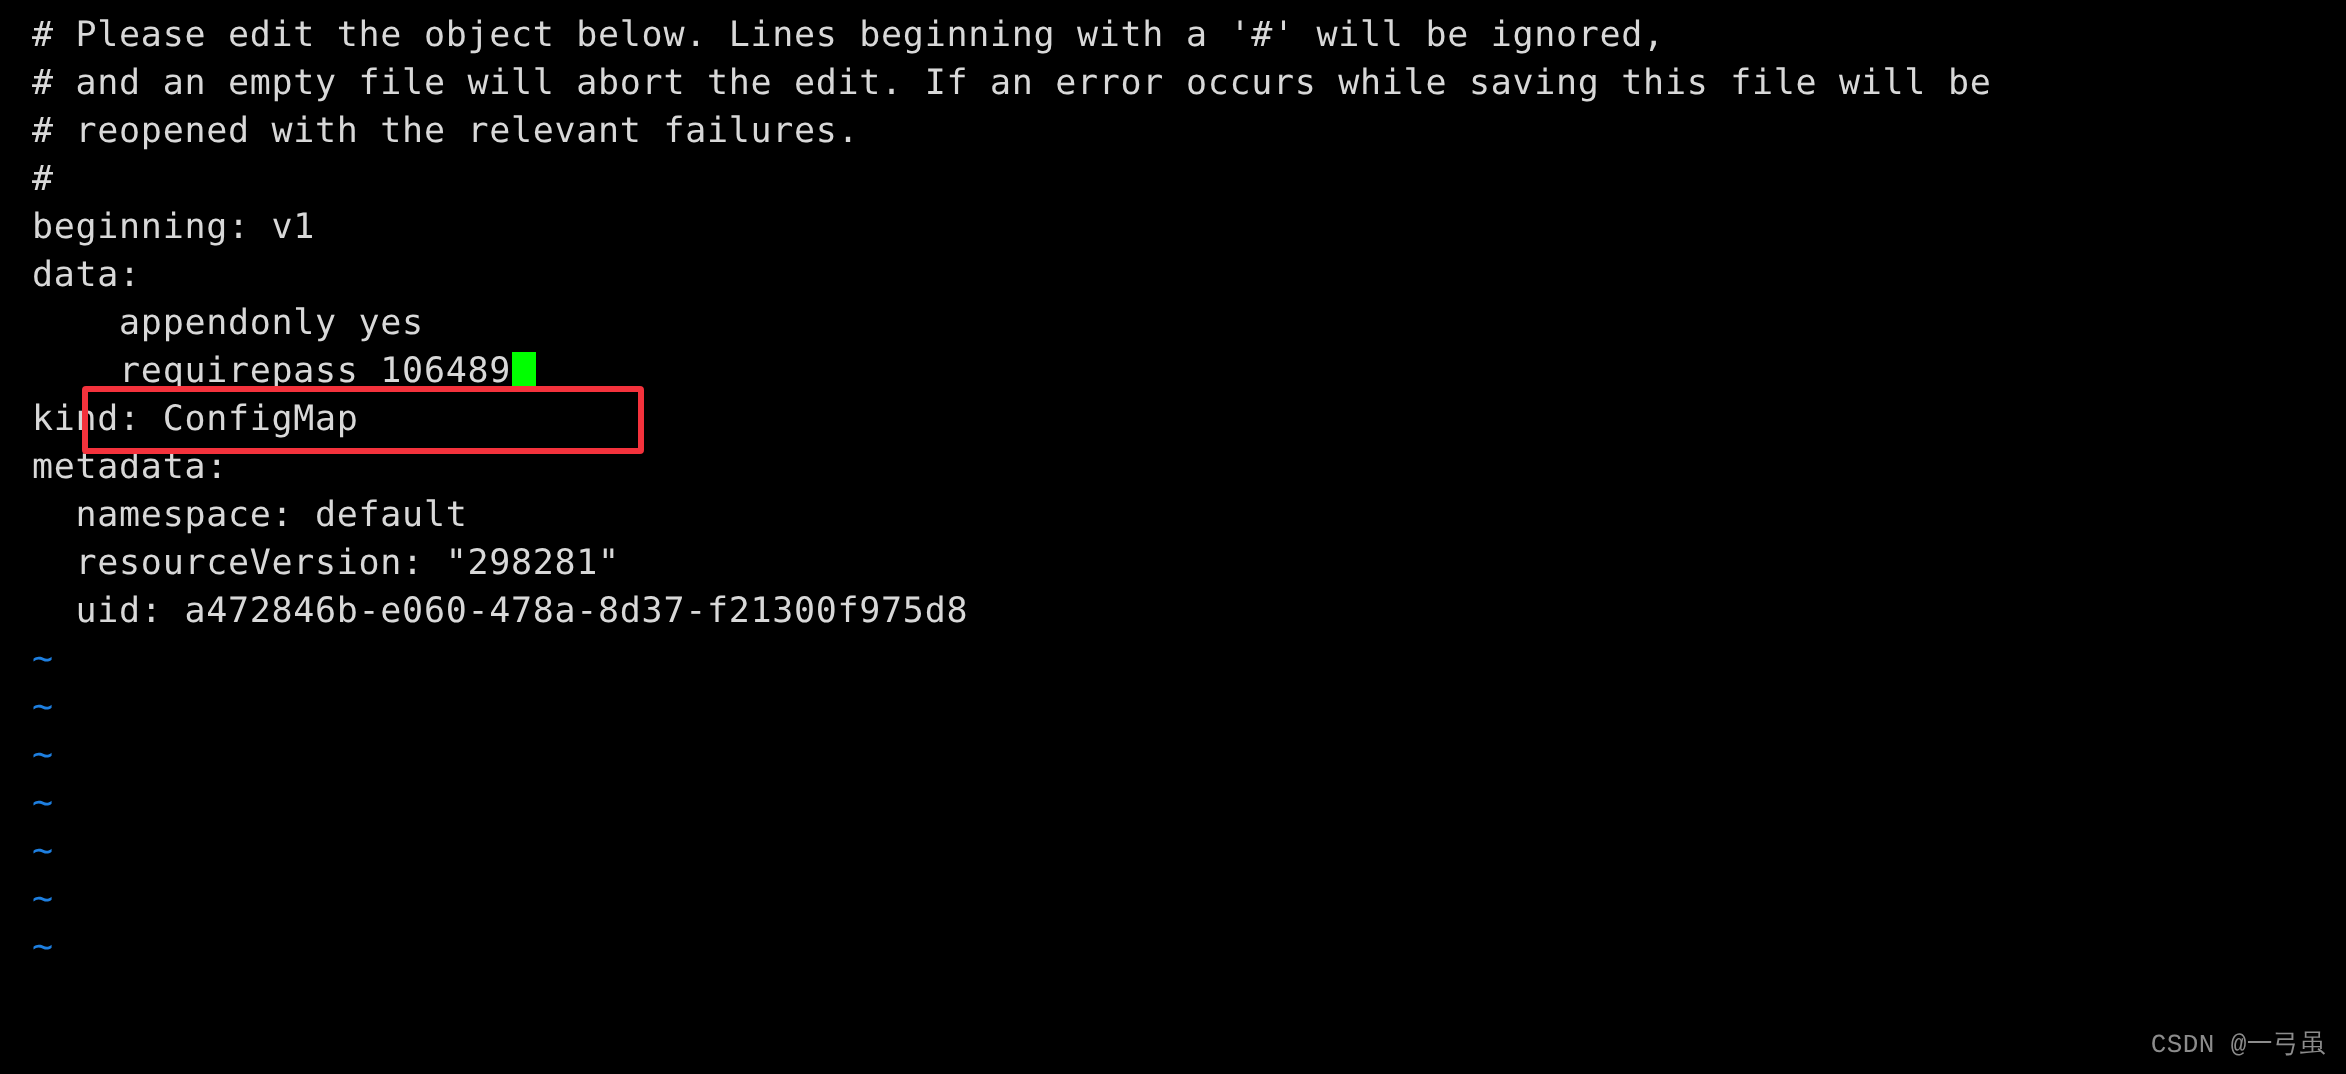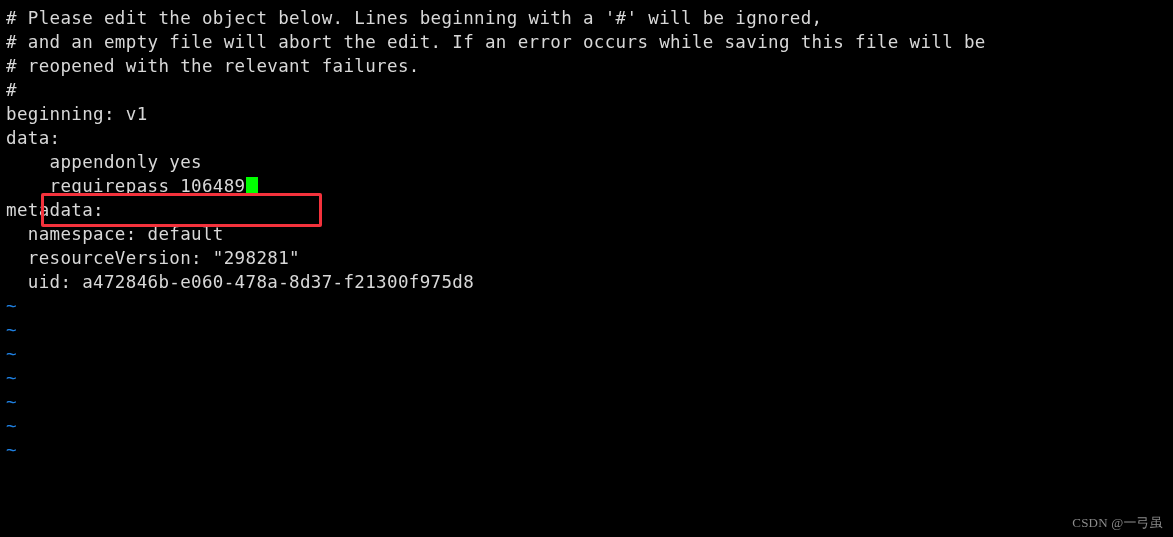--- a/index.html
+++ b/index.html
@@ -22,21 +22,21 @@
   .buffer {
     position: absolute;
     left: 0;
     top: 6px;
     width: 1173px;
   }
   .line {
     height: 24px;
     white-space: pre;
     color: #d8d8d8;
-    padding-left: 6px;
+    padding-left: 16px;
     box-sizing: border-box;
   }
   .line.tilde {
     color: #1e7fe0;
   }
   .cursor-block {
     display: inline-block;
     width: 12px;
     height: 19px;
     background: #00ff00;
@@ -51,21 +51,21 @@
     border: 3px solid #f4323c;
     border-radius: 2px;
     box-sizing: border-box;
     pointer-events: none;
   }
   #watermark {
     position: absolute;
     right: 10px;
     top: 511px;
     color: #8c8c8c;
-    font-family: Liberation Serif, serif;
+    font-family: Liberation Mono, monospace;
     font-size: 13px;
     letter-spacing: 0.2px;
     white-space: nowrap;
   }
 </style>
 </head>
 <body>
 
 <div id="terminal">
 
@@ -75,20 +75,21 @@
     <div class="line"># and an empty file will abort the edit. If an error occurs while saving this file will be</div>
     <div class="line"># reopened with the relevant failures.</div>
     <div class="line">#</div>
 
     <div class="line">beginning: v1</div>
     <div class="line">data:</div>
     <div class="line">    appendonly yes</div>
 
     <div class="line"><span>    requirepass 106489</span><span class="cursor-block"></span></div>
 
+    <div class="line">kind: ConfigMap</div>
     <div class="line">metadata:</div>
     <div class="line">  namespace: default</div>
     <div class="line">  resourceVersion: "298281"</div>
     <div class="line">  uid: a472846b-e060-478a-8d37-f21300f975d8</div>
 
     <div class="line tilde">~</div>
     <div class="line tilde">~</div>
     <div class="line tilde">~</div>
     <div class="line tilde">~</div>
     <div class="line tilde">~</div>

